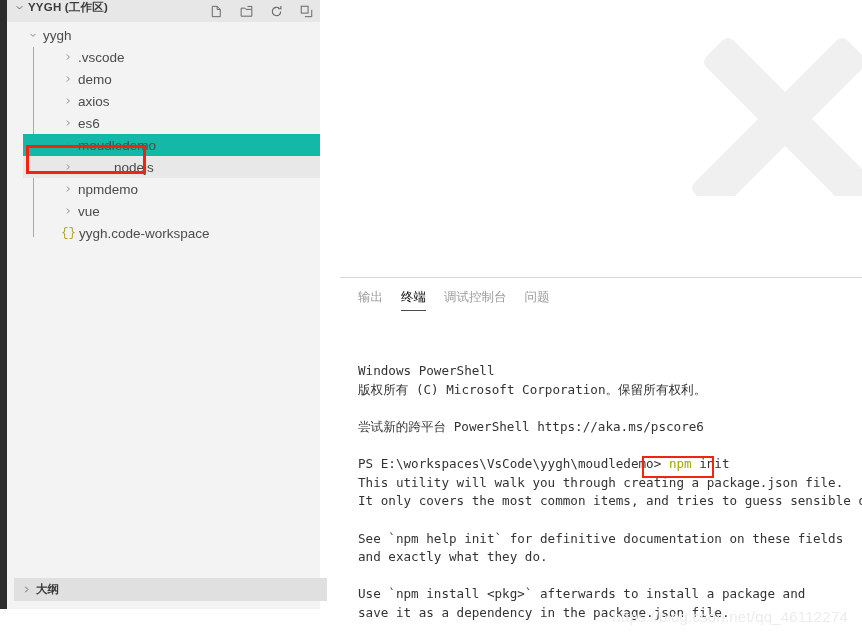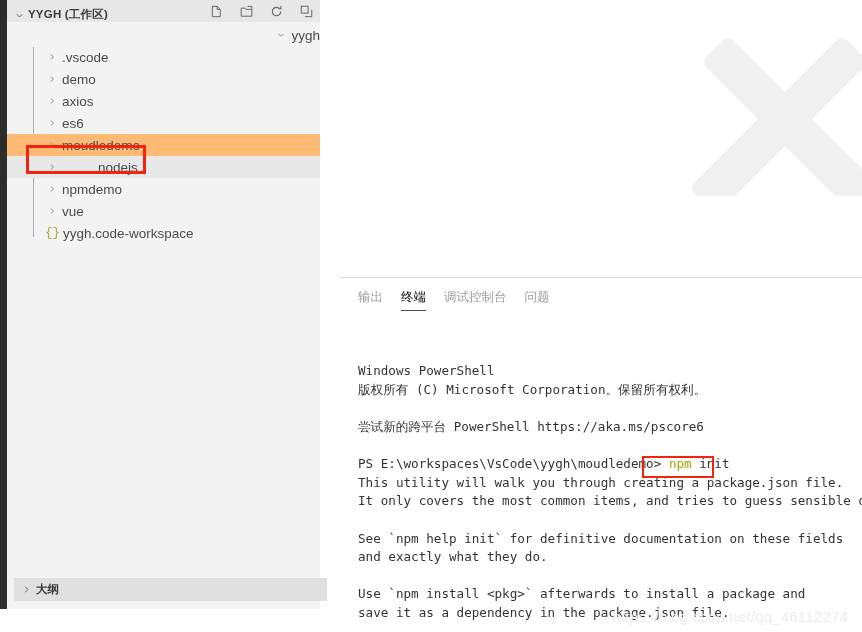--- a/index.html
+++ b/index.html
@@ -24,21 +24,21 @@
 
   
   #sidebar {
     position: absolute; left: 7px; top: 0;
     width: 313px; height: 609px;
     background: #f3f3f3;
   }
   #sidebar-title {
     position: relative;
     height: 22px;
-    display: flex; align-items: flex-end;
+    display: flex; align-items: flex-start;
     background: #e7e7e7;
     padding-left: 5px;
   }
   .title-chevron {
     width: 14px; height: 14px;
     display: flex; align-items: center; justify-content: center;
     color: #616161;
     flex: 0 0 auto;
   }
   #sidebar-title-label {
@@ -68,23 +68,23 @@
   }
   .tree-row {
     position: relative;
     height: 22px;
     display: flex; align-items: center;
     cursor: pointer;
     font-size: 13.5px;
     color: #4b4b4b;
     white-space: nowrap;
   }
-  .tree-row.depth0 { padding-left: 19px; justify-content: flex-end; }
-  .tree-row.depth1 { padding-left: 38px; }
-  .tree-row.focused { background: #fdba74; }
+  .tree-row.depth0 { padding-left: 19px; }
+  .tree-row.depth1 { padding-left: 38px; margin-left: 16px; }
+  .tree-row.focused { background: #14b8a6; }
   .tree-row.hovered { background: #e8e8e8; gap: 36px; }
   .row-twisty {
     width: 14px; flex: 0 0 14px;
     display: flex; align-items: center; justify-content: center;
     color: #7a7a7a;
     font-size: 12px;
     margin-right: 3px;
   }
   .row-json-icon {
     width: 15px; flex: 0 0 15px;

